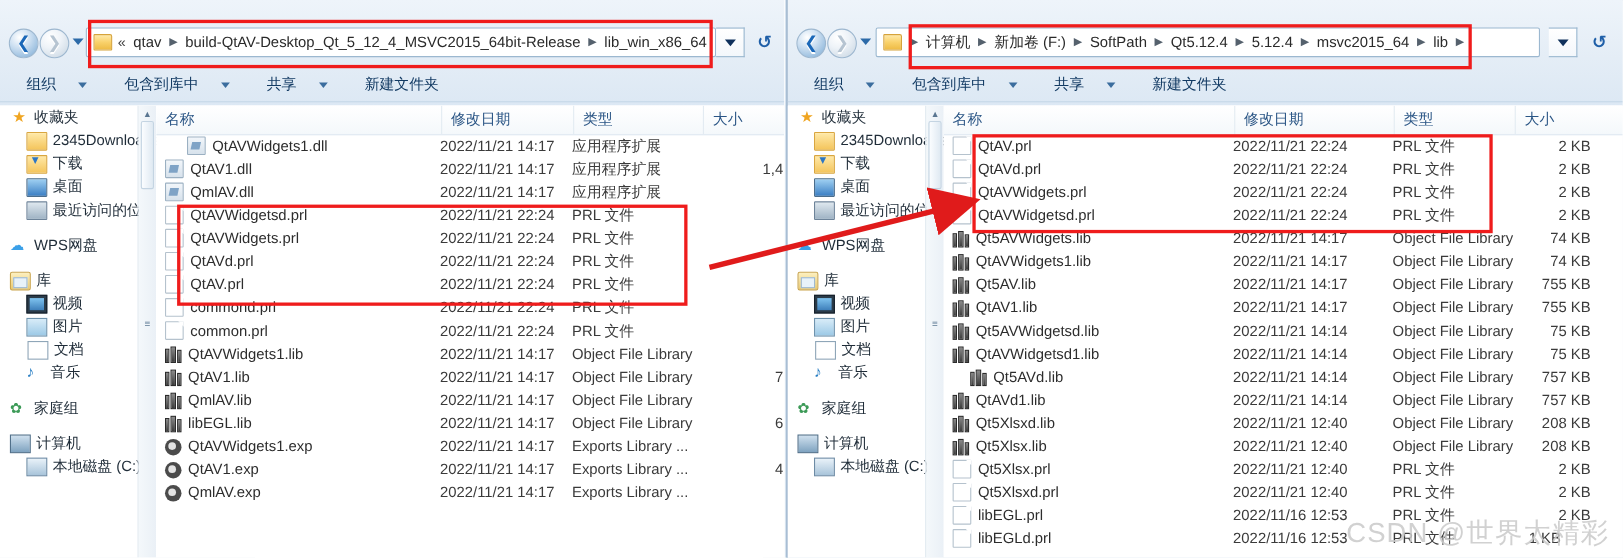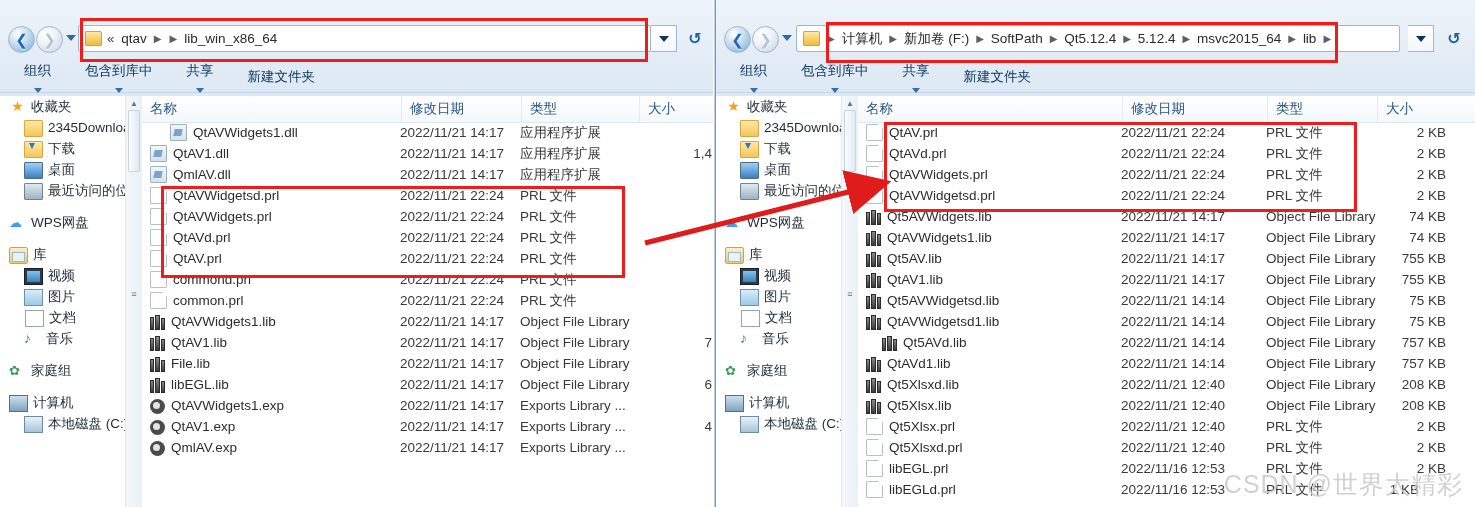--- a/index.html
+++ b/index.html
@@ -79,21 +79,21 @@
     color:#1f5fa8;font-size:16px;font-weight:bold;
   }
   
   .cmdbar{
     position:absolute;left:0;right:0;top:62px;height:30px;
     display:flex;align-items:center;
     border-bottom:1px solid #c5d7e8;
   }
   .cmd-item{
     font-size:13.5px;color:#123a63;padding:0 10px;white-space:nowrap;
-    display:flex;align-items:center;gap:8px;flex-direction:column;
+    display:flex;align-items:center;gap:20px;
   }
   .cmd-item .dn{
     width:0;height:0;border-left:4px solid transparent;border-right:4px solid transparent;
     border-top:5px solid #3b6d9e;display:inline-block;
   }
   
   .win-body{position:absolute;top:96px;left:0;right:0;bottom:0;background:#ffffff;}
   .navpane{
     position:absolute;top:0;left:0;bottom:0;width:142px;
     background:#ffffff;overflow:hidden;
@@ -197,20 +197,21 @@
           <span class="arrow-glyph arrow-fwd">❯</span>
         </div>
       <div class="nav-caret"></div>
     </div>
 
     <div class="addr-box" id="addr-left" style="left:78px;right:62px;">
       <span class="addr-folder"></span>
       <span class="crumb-dbl">«</span>
       <span class="crumb">qtav</span>
       <span class="crumb-sep">▶</span>
+      <span class="crumb">build-QtAV-Desktop_Qt_5_12_4_MSVC2015_64bit-Release</span>
       <span class="crumb-sep">▶</span>
       <span class="crumb">lib_win_x86_64</span>
     </div>
     <div class="addr-drop" style="right:36px;">
         <i></i>
       </div>
     <div class="refresh-btn" style="right:4px;">↺</div>
   </div>
 
   <div class="cmdbar">
@@ -417,21 +418,21 @@
             <div class="cell c-type" style="left: 378px;">Object File Library</div>
             <div class="cell c-size" style="left: 470px; width: 100px;">7</div>
           </div>
           <div class="row">
             <div class="cell c-name" style="left: 8px;">
               <span class="fi fi-lib">
                 <span></span>
                 <span></span>
                 <span></span>
               </span>
-              <span>File.lib</span>
+              <span>QmlAV.lib</span>
             </div>
             <div class="cell c-date" style="left: 258px;">2022/11/21 14:17</div>
             <div class="cell c-type" style="left: 378px;">Object File Library</div>
             <div class="cell c-size" style="left: 470px; width: 100px;"></div>
           </div>
           <div class="row">
             <div class="cell c-name" style="left: 8px;">
               <span class="fi fi-lib">
                 <span></span>
                 <span></span>

